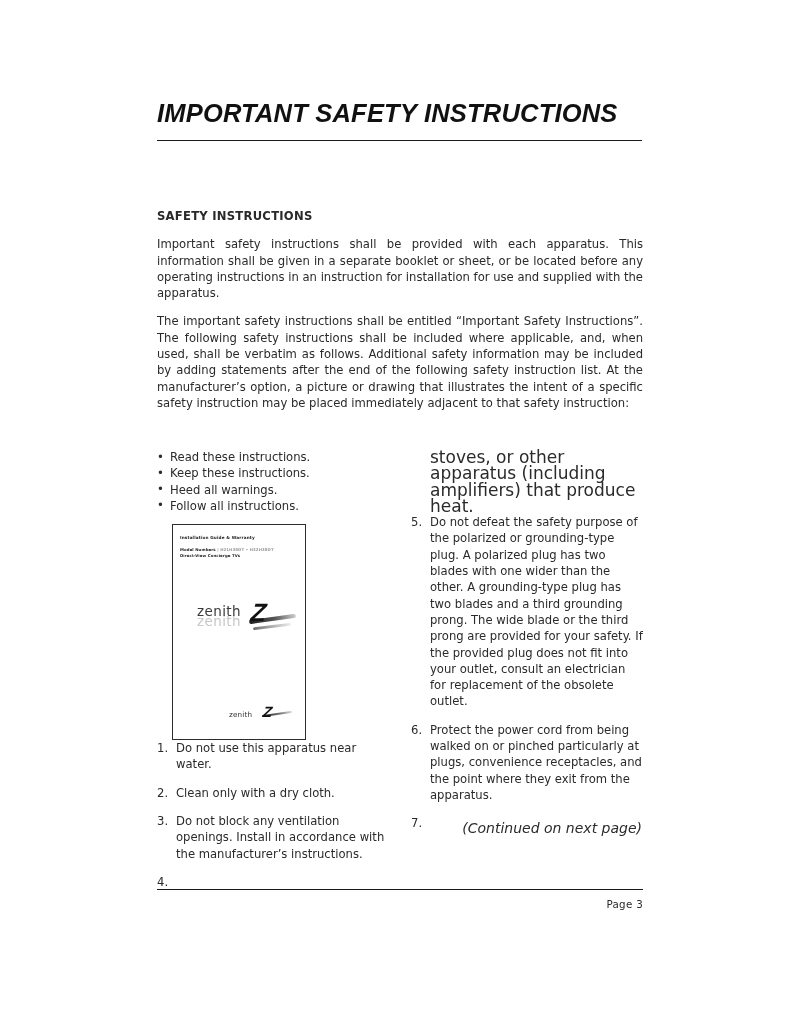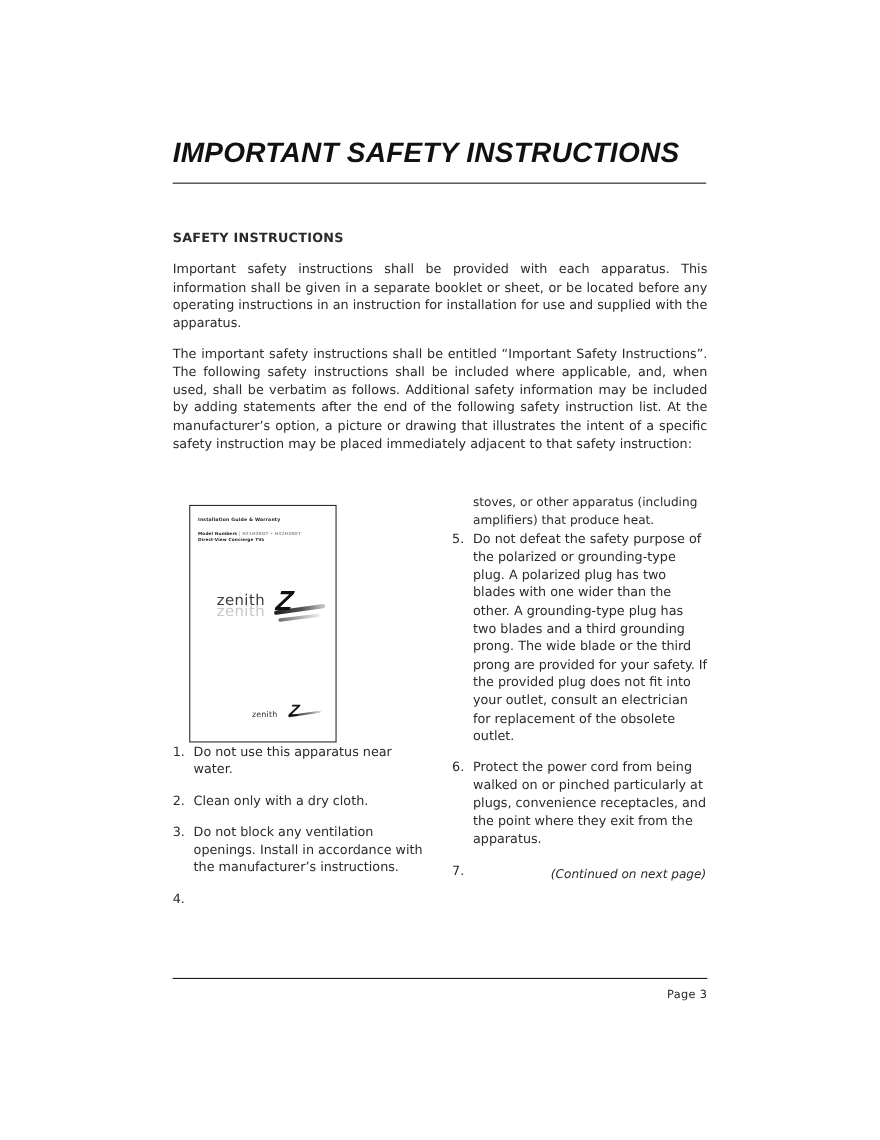--- a/index.html
+++ b/index.html
@@ -24,21 +24,20 @@
     height: 1036px;
     background: #ffffff;
   }
 
   
   .page-header {
     position: absolute;
     left: 157px;
     top: 100px;
     width: 485px;
-    margin-top: 26px;
   }
   .doc-title {
     font-family: "Liberation Sans", sans-serif;
     font-weight: bold;
     font-style: italic;
     font-size: 25.5px;
     letter-spacing: 0.2px;
     color: #111111;
     margin: 0;
     line-height: 1.08;
@@ -260,28 +259,28 @@
     top: 0;
     width: 15px;
     text-align: left;
     font-size: 11.6px;
     color: #2b2a2a;
   }
   .list-gap-top { margin-top: 14px; }
 
   
   .cont-text {
-    font-size: 11px;
+    font-size: 17px;
     line-height: 16.3px;
     color: #2b2a2a;
     margin: 0 0 0 19px;
   }
 
   .continued {
-    font-size: 11px;
+    font-size: 14px;
     font-style: italic;
     text-align: right;
     color: #2b2a2a;
     margin-top: 17px;
     padding-right: 1px;
   }
 
   
   .page-footer {
     position: absolute;
@@ -314,20 +313,26 @@
   <div class="intro">
     <p class="section-label">SAFETY INSTRUCTIONS</p>
     <p>Important safety instructions shall be provided with each apparatus. This information shall be given in a separate booklet or sheet, or be located before any operating instructions in an instruction for installation for use and supplied with the apparatus.</p>
     <p>The important safety instructions shall be entitled “Important Safety Instructions”. The following safety instructions shall be included where applicable, and, when used, shall be verbatim as follows. Additional safety information may be included by adding statements after the end of the following safety instruction list. At the manufacturer’s option, a picture or drawing that illustrates the intent of a specific safety instruction may be placed immediately adjacent to that safety instruction:</p>
   </div>
 
   <div class="columns">
 
     <div class="col col-left">
 
+      <ul class="bullets">
+        <li>Read these instructions.</li>
+        <li>Keep these instructions.</li>
+        <li>Heed all warnings.</li>
+        <li>Follow all instructions.</li>
+      </ul>
 
       <div class="figure">
         <div class="bk-title">Installation Guide &amp; Warranty</div>
         <div class="bk-models">
           <span>Model Numbers</span>
           <span class="dim">| H21H38DT • H32H38DT</span>
           <span class="bk-sub">Direct-View Concierge TVs</span>
         </div>
 
         <div class="bk-logo-main">

